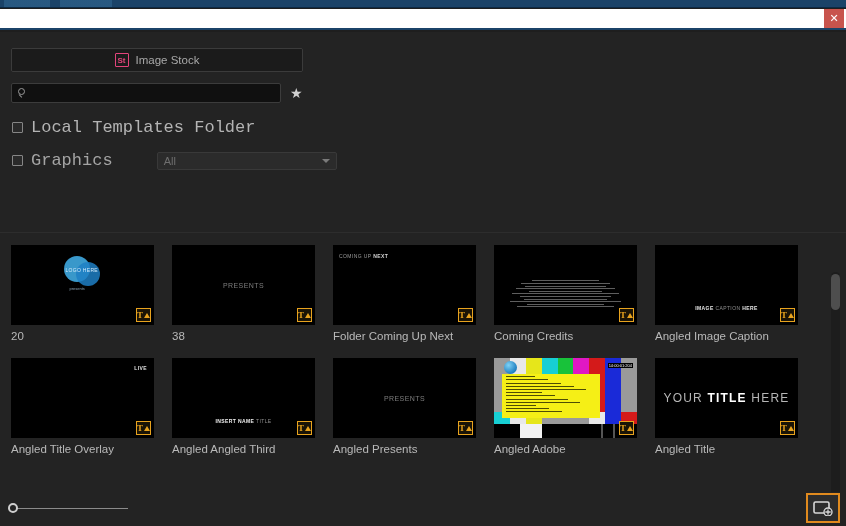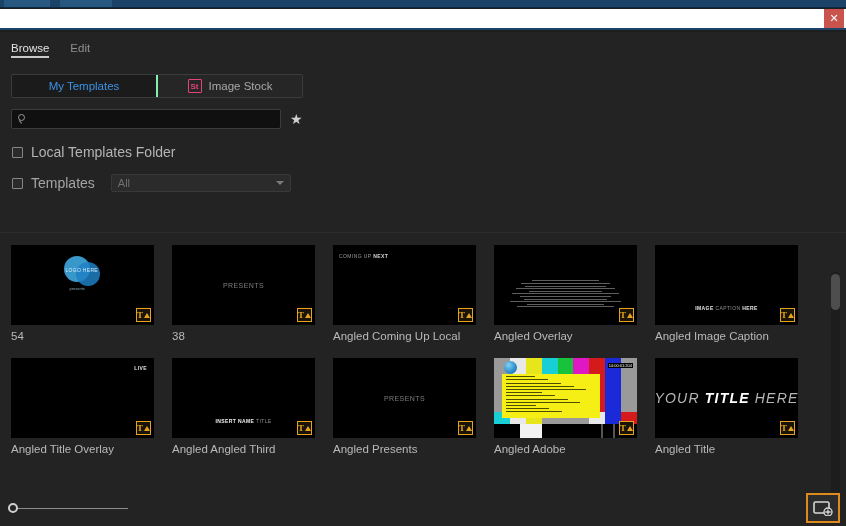--- a/index.html
+++ b/index.html
@@ -137,24 +137,24 @@
   
   .filter-row {
     margin-left: 12px; display: flex; align-items: center; gap: 8px;
   }
   #filter-local { margin-top: 15px; }
   #filter-libraries { margin-top: 14px; }
   .checkbox {
     width: 11px; height: 11px; border: 1px solid #868686;
     background: #2a2a2a; border-radius: 1px; cursor: pointer; flex: none;
   }
-  .filter-label { font-size: 14px; color: #b4b4b4; }
+  .filter-label { font-size: 17px; color: #b4b4b4; font-family: Liberation Mono, monospace; }
   .filter-label.dim { color: #a4a4a4; }
   #libraries-select {
-    margin-left: 8px;
+    margin-left: 36px;
     width: 180px; height: 18px;
     background: #2b2b2b;
     border: 1px solid #393939;
     border-radius: 2px;
     display: flex; align-items: center; justify-content: space-between;
     padding: 0 6px;
     cursor: pointer;
   }
   #libraries-select-value { font-size: 11px; color: #6f6f6f; }
   .chevron {
@@ -323,29 +323,22 @@
 
 <div id="chrome-strip">
   <div class="ghost-tabs"></div>
 </div>
 <div id="white-bar"></div>
 <div id="close-button">✕</div>
 
 <div id="panel">
 
 
-  <div id="tabs">
-    <div class="tab active">Browse</div>
-    <div class="tab">Edit</div>
-  </div>
 
   <div id="source-toggle">
-    <div class="source-btn active">
-      <span>My Templates</span>
-    </div>
     <div class="source-btn">
       <span id="stock-badge">St</span>
       <span>Image Stock</span>
     </div>
   </div>
 
   <div id="search-row">
     <div id="search-box">
       <span id="search-icon">
         <span class="ring"></span>
@@ -356,21 +349,21 @@
     <span id="favorite-icon">★</span>
   </div>
 
   <div class="filter-row" id="filter-local">
     <span class="checkbox"></span>
     <span class="filter-label">Local Templates Folder</span>
   </div>
 
   <div class="filter-row" id="filter-libraries">
     <span class="checkbox"></span>
-    <span class="filter-label dim">Templates</span>
+    <span class="filter-label dim">Graphics</span>
     <span id="libraries-select">
       <span id="libraries-select-value">All</span>
       <span class="chevron"></span>
     </span>
   </div>
 
   <div id="grid-separator"></div>
 
   <div id="grid-area">
     <div id="grid">
@@ -382,21 +375,21 @@
                 <div class="c2"></div>
                 <div class="lbl">LOGO HERE</div>
                 <div class="sub">presents</div>
               </div>
             </div>
             <div class="badge">
               <span class="t">T</span>
               <span class="warn"></span>
             </div>
           </div>
-          <div class="tpl-name">54</div>
+          <div class="tpl-name">20</div>
         </div>
         <div class="tpl">
           <div class="thumb">
             <div class="art">
               <div class="art-text" style="left:50%;top:50%;transform:translate(-50%,-50%);font-size:7px;color:#7d7d7d;">PRESENTS</div>
             </div>
             <div class="badge">
               <span class="t">T</span>
               <span class="warn"></span>
             </div>
@@ -406,21 +399,21 @@
         <div class="tpl">
           <div class="thumb">
             <div class="art">
               <div class="art-text" style="left:6px;top:8px;font-size:5px;color:#d6d6d6;"><span style="color:#9a9a9a;">COMING UP </span><b>NEXT</b></div>
             </div>
             <div class="badge">
               <span class="t">T</span>
               <span class="warn"></span>
             </div>
           </div>
-          <div class="tpl-name">Angled Coming Up Local</div>
+          <div class="tpl-name">Folder Coming Up Next</div>
         </div>
         <div class="tpl">
           <div class="thumb">
             <div class="art">
               <div class="credits-lines">
                 <i style="width:52%"></i>
                 <i style="width:70%"></i>
                 <i style="width:64%"></i>
                 <i style="width:78%"></i>
                 <i style="width:58%"></i>
@@ -430,21 +423,21 @@
                 <i style="width:88%"></i>
                 <i style="width:60%"></i>
                 <i style="width:76%"></i>
               </div>
             </div>
             <div class="badge">
               <span class="t">T</span>
               <span class="warn"></span>
             </div>
           </div>
-          <div class="tpl-name">Angled Overlay</div>
+          <div class="tpl-name">Coming Credits</div>
         </div>
         <div class="tpl">
           <div class="thumb">
             <div class="art">
               <div class="art-text" style="left:50%;bottom:14px;transform:translateX(-50%);font-size:5px;"><b style="color:#e8e8e8;">IMAGE</b> <span style="color:#8f8f8f;">CAPTION</span> <b style="color:#e8e8e8;">HERE</b></div>
             </div>
             <div class="badge">
               <span class="t">T</span>
               <span class="warn"></span>
             </div>
@@ -541,21 +534,21 @@
             <div class="badge">
               <span class="t">T</span>
               <span class="warn"></span>
             </div>
           </div>
           <div class="tpl-name">Angled Adobe</div>
         </div>
         <div class="tpl">
           <div class="thumb">
             <div class="art">
-              <div class="art-text" style="left:50%;top:50%;transform:translate(-50%,-50%);font-size:14px;letter-spacing:1.2px;font-style:italic;"><span style="color:#b6b6b6;">YOUR </span><b style="color:#ffffff;">TITLE</b><span style="color:#b6b6b6;"> HERE</span></div>
+              <div class="art-text" style="left:50%;top:50%;transform:translate(-50%,-50%);font-size:12px;letter-spacing:1.2px;"><span style="color:#b6b6b6;">YOUR </span><b style="color:#ffffff;">TITLE</b><span style="color:#b6b6b6;"> HERE</span></div>
             </div>
             <div class="badge">
               <span class="t">T</span>
               <span class="warn"></span>
             </div>
           </div>
           <div class="tpl-name">Angled Title</div>
         </div>
       </div>
   </div>

